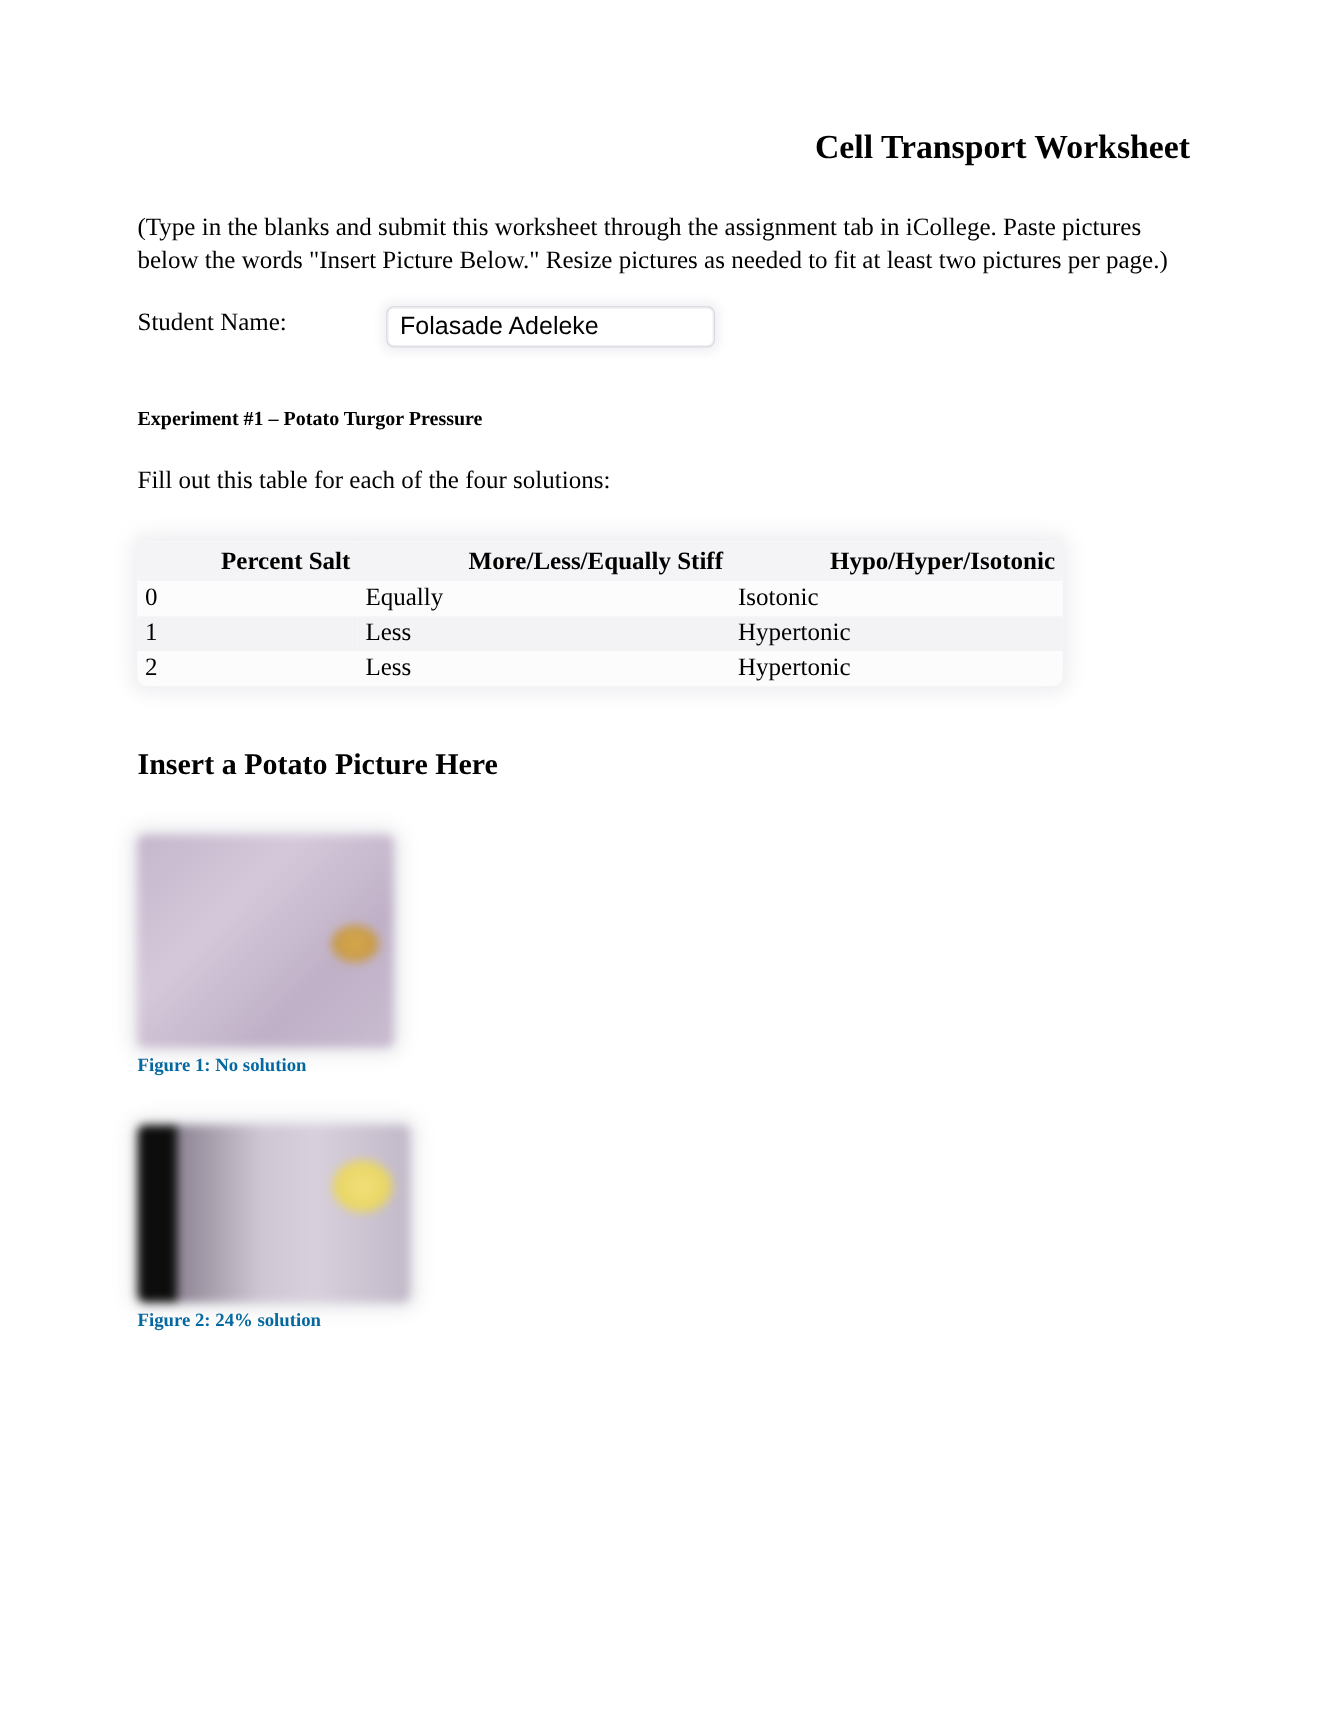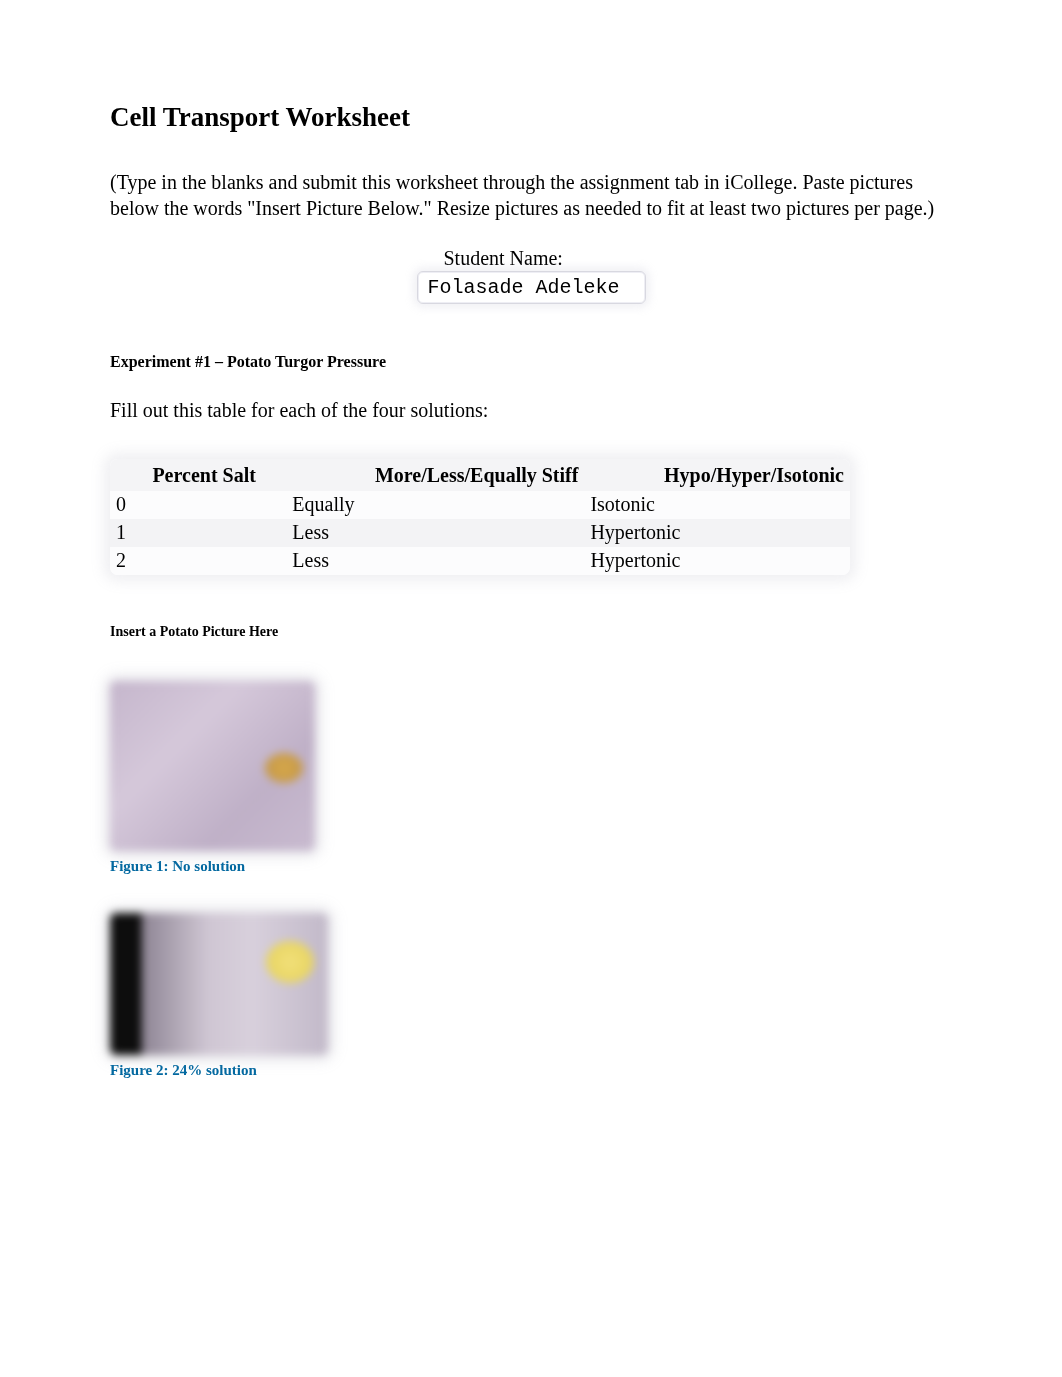--- a/index.html
+++ b/index.html
@@ -11,46 +11,45 @@
       font-family: "Times New Roman", Times, serif;
       background: #ffffff;
       width: 1062px;
       min-height: 1377px;
       padding: 100px 110px 60px 110px;
       color: #000000;
       font-size: 20px;
       line-height: 1.3;
     }
     .title {
-      text-align: left;
+      text-align: right;
       font-size: 27px;
       font-weight: bold;
       margin-bottom: 34px;
     }
     .instructions {
       margin-bottom: 24px;
     }
     .student-row {
       display: flex;
-      align-items: center;
       margin-bottom: 48px;
-      flex-direction: column;
     }
     .student-label {
       width: 175px;
     }
     .student-input {
-      font-family: Liberation Mono, monospace;
+      font-family: Liberation Sans, sans-serif;
       font-size: 20px;
       padding: 4px 10px;
       border: 1px solid #d8d8e0;
       border-radius: 6px;
-      width: 229px;
+      width: 263px;
       background: #fff;
       box-shadow: 0 0 8px 4px rgba(180,180,200,0.18), inset 0 0 0 1px rgba(200,200,220,0.3);
+      margin-left: 24px;
     }
     .section-heading {
       font-weight: bold;
       font-size: 16px;
       margin-bottom: 24px;
     }
     .subtext {
       margin-bottom: 36px;
     }
     .data-table {
@@ -62,40 +61,40 @@
       overflow: hidden;
     }
     .data-table th {
       font-weight: bold;
       text-align: right;
       font-size: 20px;
       padding: 3px 6px;
       background: #f4f4f6;
     }
     .data-table th:first-child {
-      text-align: center;
+      text-align: right;
       padding-left: 18px;
       margin-top: 25px;
     }
     .data-table td {
       padding: 0px 6px 2px 6px;
       font-size: 20px;
     }
     .data-table td:first-child {
       padding-left: 6px;
     }
     .data-table tbody tr:nth-child(odd) {
       background: #fcfcfd;
     }
     .data-table tbody tr:nth-child(even) {
       background: #f3f3f5;
     }
     .image-section-heading {
       font-weight: bold;
-      font-size: 14px;
+      font-size: 24px;
       margin-bottom: 40px;
     }
     .figure-block {
       margin-bottom: 36px;
     }
     .figure-img {
       display: block;
       border-radius: 6px;
       box-shadow: 0 0 12px 5px rgba(140,140,160,0.22);
       filter: blur(4px);

